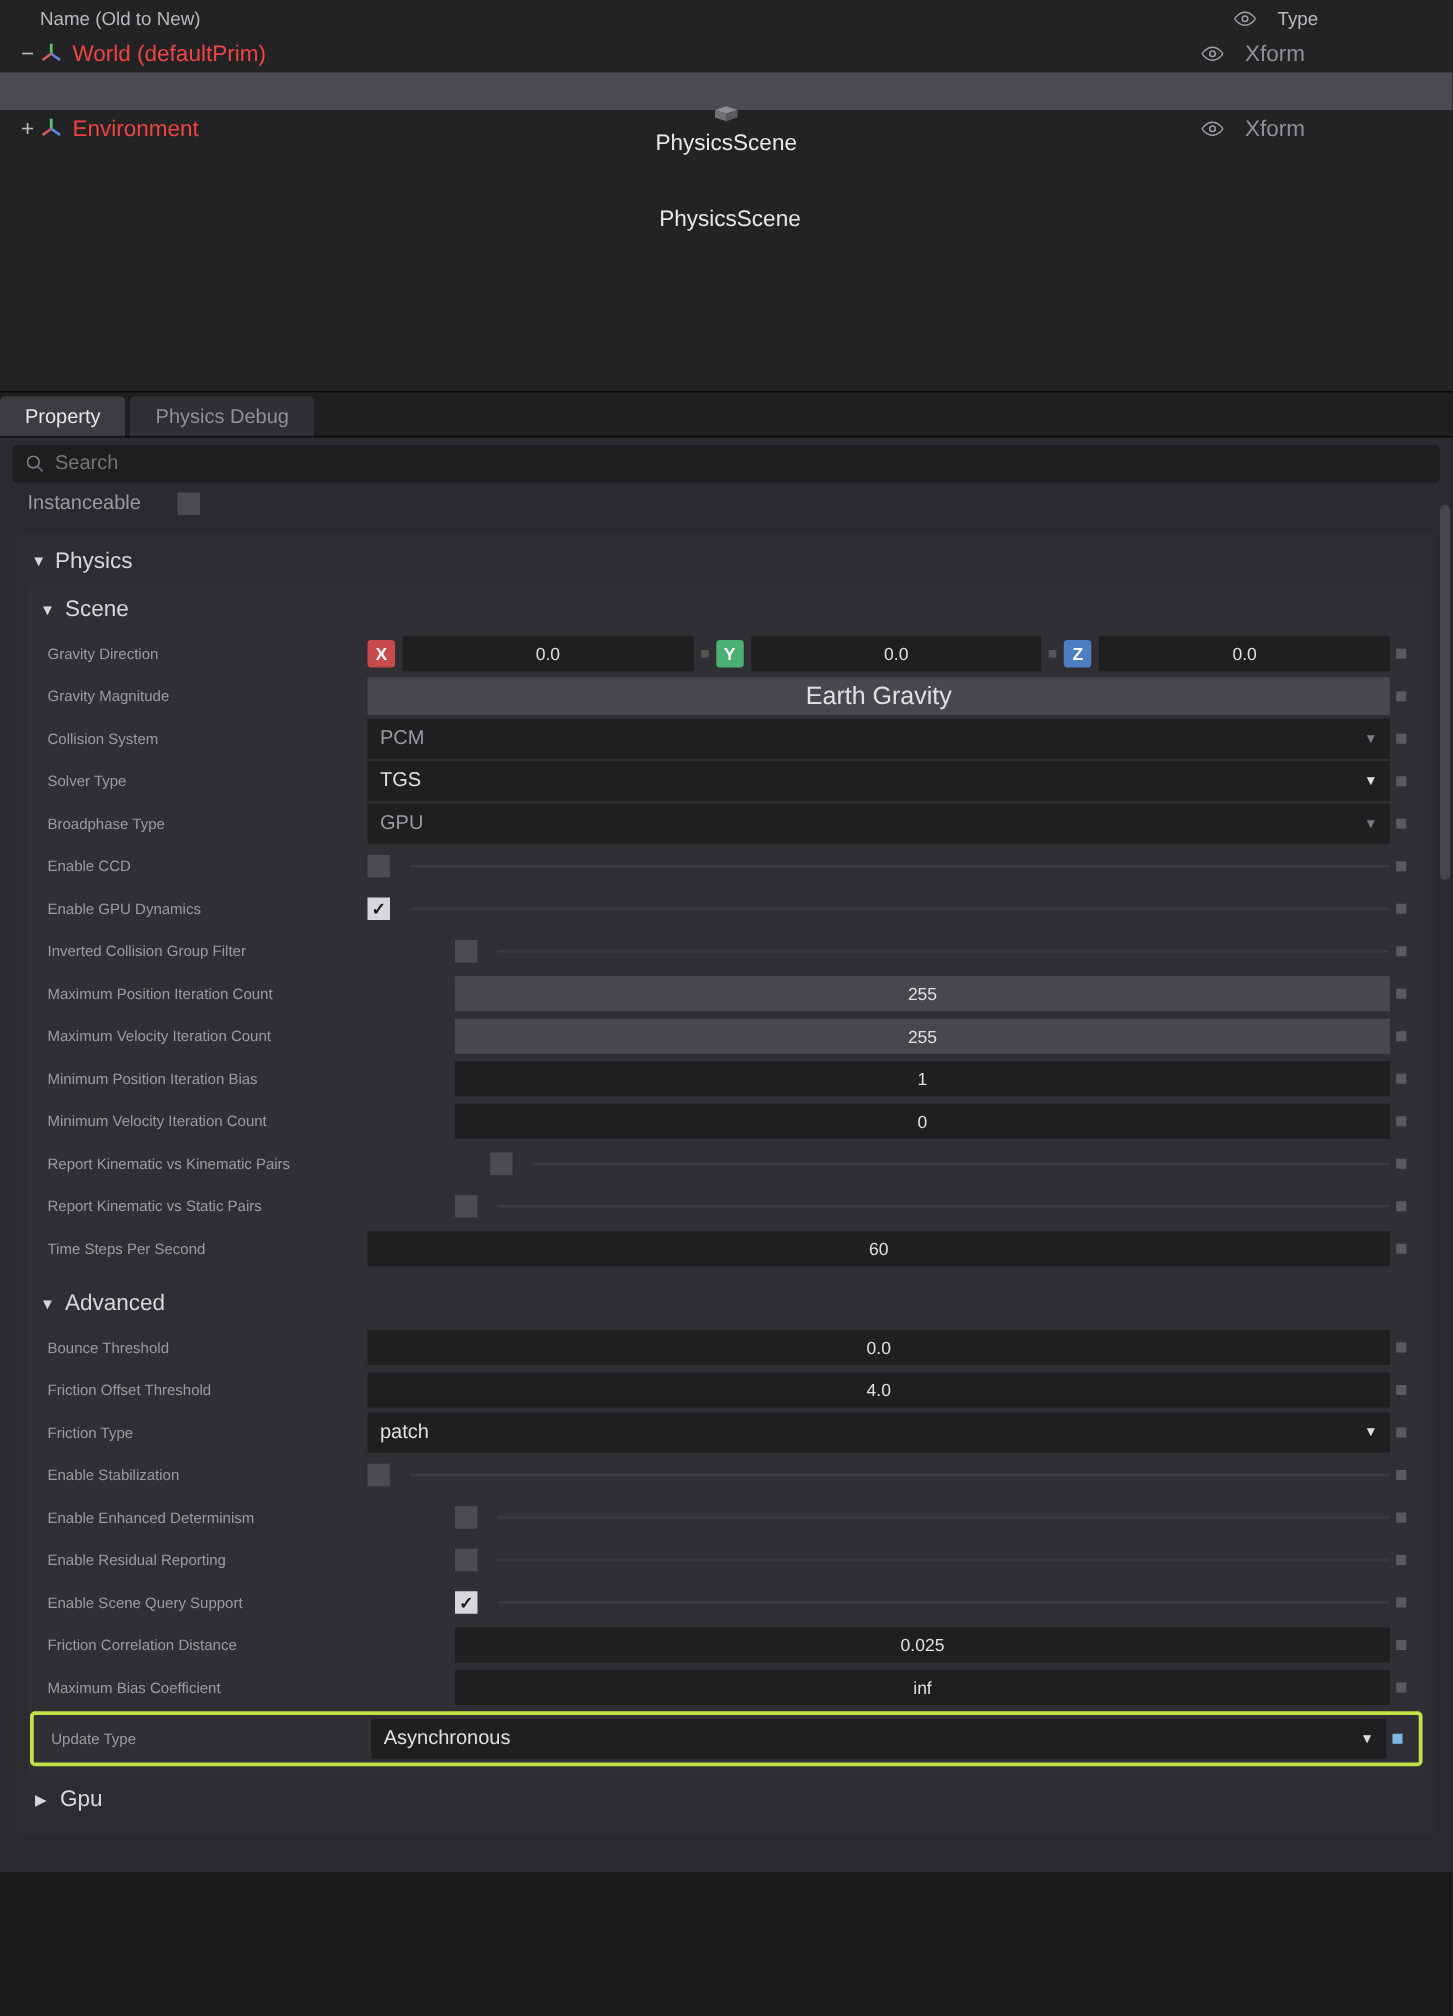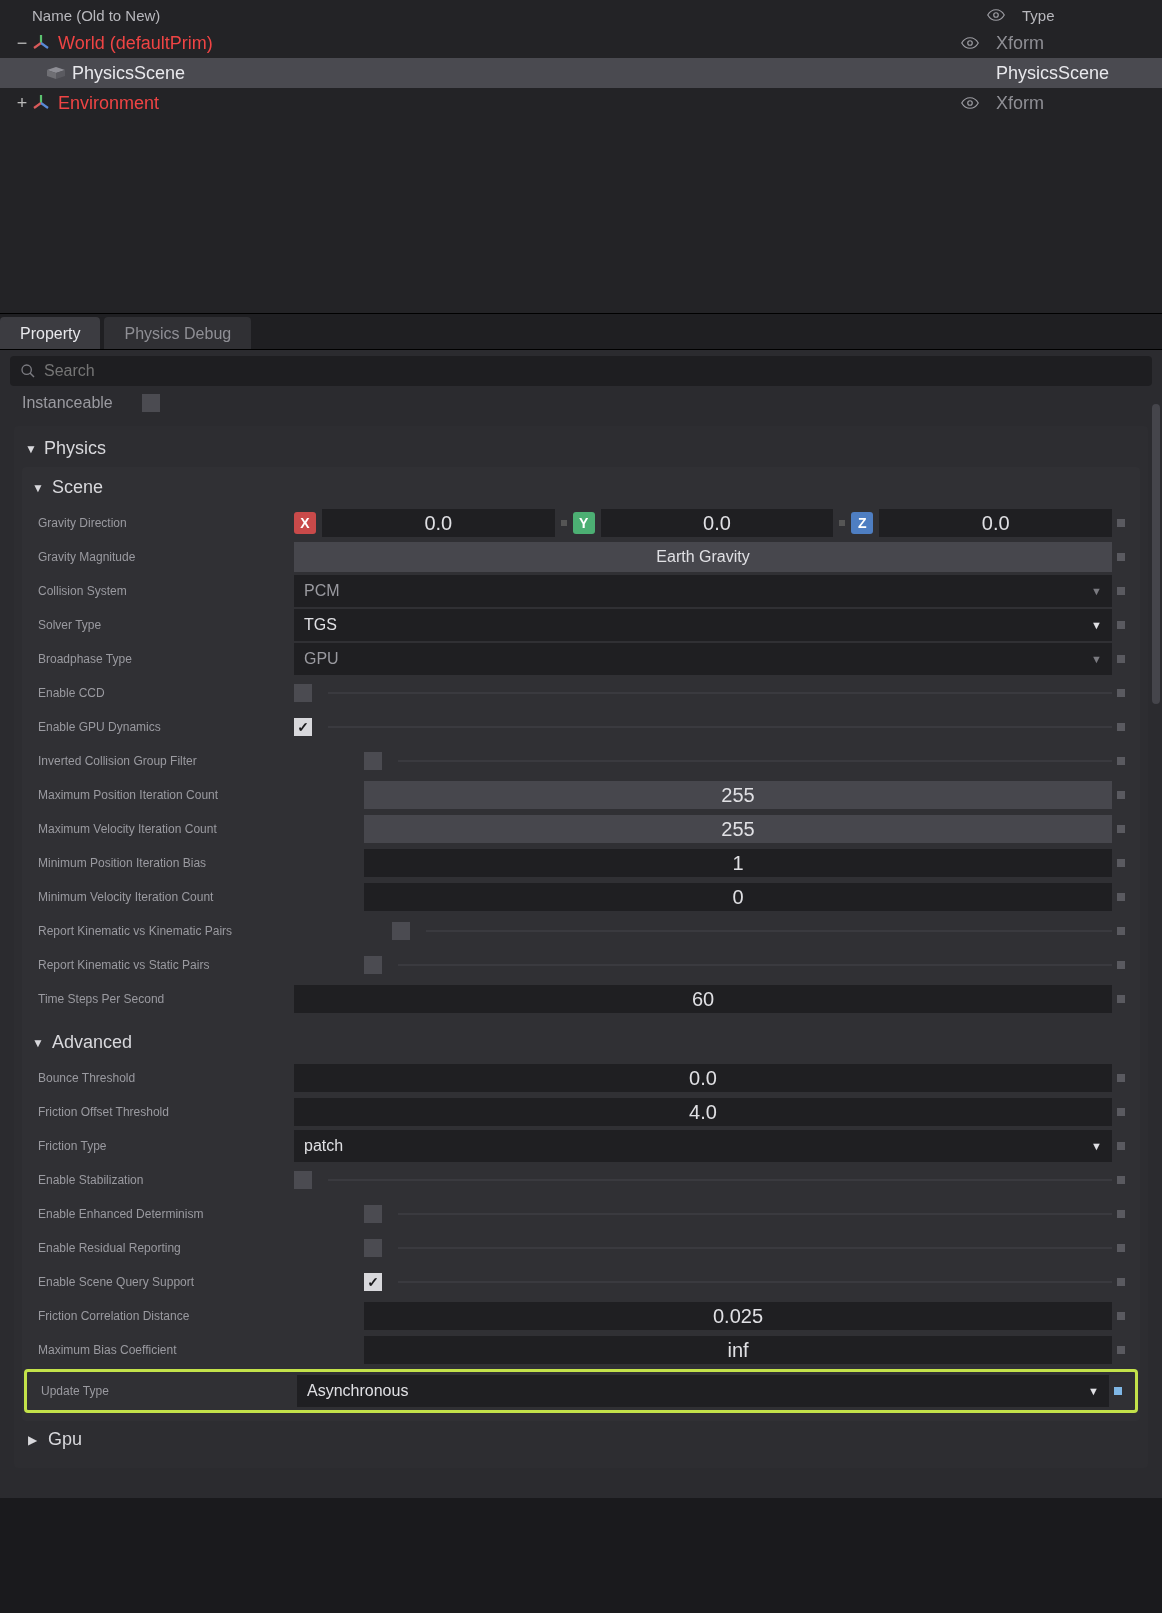--- a/index.html
+++ b/index.html
@@ -35,21 +35,21 @@
     padding: 0 12px;
     font-size: 18px;
   }
   .row .toggle {
     flex: 0 0 20px; text-align: center; color: #bbb; cursor: pointer;
   }
   .row .icon { flex: 0 0 26px; display:flex; align-items:center; }
   .row .label { flex: 1; color: #ef4444; }
   .row .vis   { flex: 0 0 40px; display:flex; justify-content:center; color:#9c9ca2; }
   .row .type-col { flex: 0 0 160px; color: #8f8f95; padding-left:6px; }
-  .row.sel   { background: #4a4a50; }
+  .row.sel   { background: #4a4a50; flex-direction: column; }
   .row.sel .label, .row.sel .type-col { color: #e8e8ec; }
   .indent-1 { padding-left: 34px; }
 
   
   .axes { width: 18px; height: 18px; }
   .cube-icon { width: 20px; height: 14px; fill:#6f6f74; }
 
   .eye-svg { width:18px; height:18px; stroke:#9c9ca2; fill:none; stroke-width:1.6; }
 
   
@@ -105,36 +105,36 @@
   .prow .reset {
     flex: 0 0 18px; display:flex; justify-content:center; align-items:center;
   }
   .reset-dot { width:8px; height:8px; background:#5a5a60; }
   .reset-dot.active { background:#7fb7e6; }
 
   
   .numfield {
     background:#1f1f22; color:#e0e0e4; text-align:center;
     height:28px; flex:1; border:none; display:flex; align-items:center; justify-content:center;
-    font-size:20px;
+    font-size:14px;
   }
   .numfield.light { background:#47474d; }
   .axis-badge {
     width:22px; height:22px; border-radius:3px; color:#fff; font-weight:700;
     display:flex; align-items:center; justify-content:center; font-size:14px;
   }
   .ax-x { background:#c94a4a; }
   .ax-y { background:#4caf73; }
   .ax-z { background:#4e7ec2; }
   .link-dot { width:6px;height:6px;background:#555; }
 
   .btnfield {
     background:#47474d; color:#e0e0e4; text-align:center;
     height:30px; flex:1; display:flex; align-items:center; justify-content:center;
-    font-size:16px; cursor:pointer;
+    font-size:20px; cursor:pointer;
   }
 
   .select {
     background:#1f1f22; color:#9a9aa0; height:30px; flex:1;
     display:flex; align-items:center; padding:16px 10px; cursor:pointer;
   }
   .select.bright { color:#e0e0e4; }
   .select .val { flex:1; }
   .select .tri { font-size:11px; color:#7a7a80; }
   .select.bright .tri { color:#e0e0e4; }

